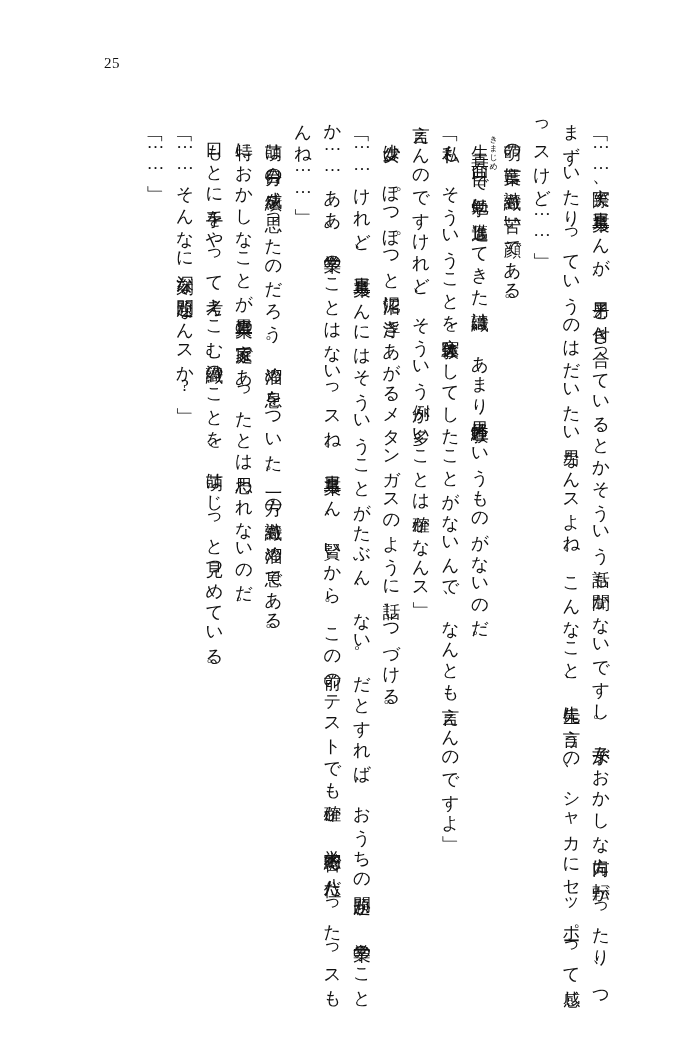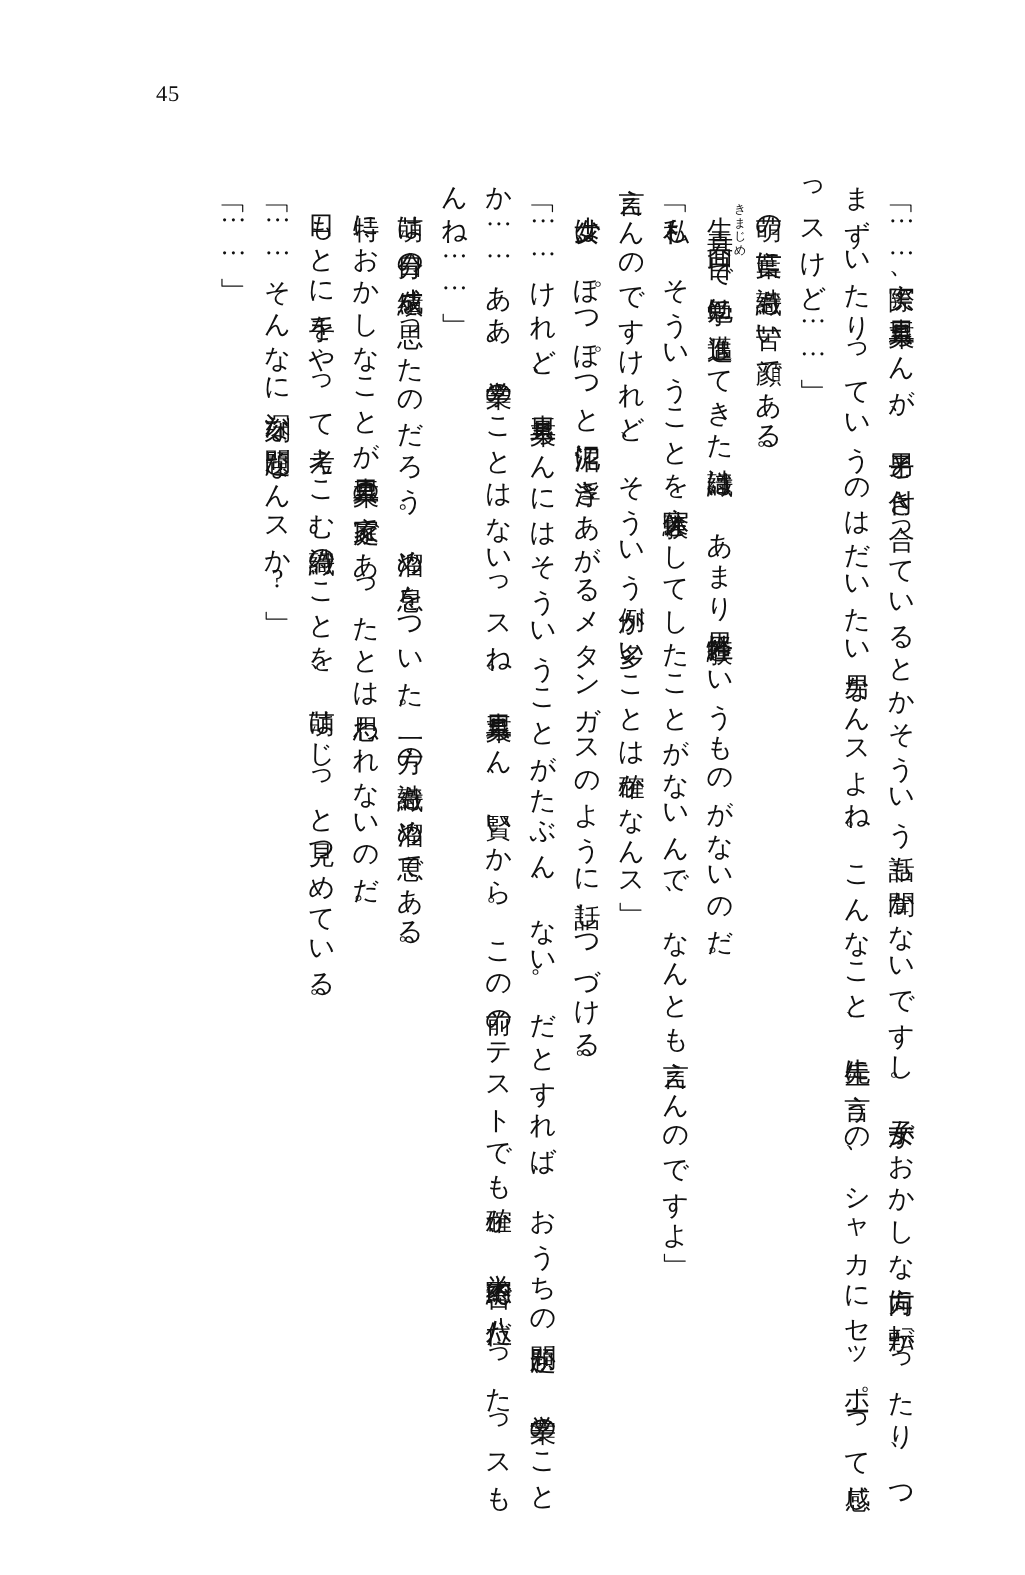--- a/index.html
+++ b/index.html
@@ -56,21 +56,21 @@
   rt {
     font-size: 8px;
     letter-spacing: 0px;
   }
 </style>
 </head>
 <body>
 
 <div class="page">
 
-  <div class="page-number">45</div>
+  <div class="page-number">25</div>
 
   <div class="body-text">
     <p class="indent">「……実際、真里菜ちんが、男子と付き合っているとかそういう話も聞かないですし。女子がおかしな方向に転がったり、つまずいたりっていうのはだいたい男なんスよね。こんなこと、先生に言うの、シャカにセッポーって感じっスけど……」</p>
     <p class="indent">萌の言葉に詩織も苦い顔である。</p>
     <p class="indent"><ruby>生真面目<rt>きまじめ</rt></ruby>で勉学に邁進してきた詩織は、あまり男性経験というものがないのだ。</p>
     <p class="indent">「私も、そういうことを実体験としてしたことがないんで、なんとも言えんのですよ」</p>
     <p class="noindent">言えんのですけれど、そういう例が多いことは確かなんス」</p>
     <p class="indent">少女は、ぽつぽつと泥沼に浮きあがるメタンガスのように話しつづける。</p>
     <p class="indent">「……けれど、真里菜ちんにはそういうことがたぶん、ない。だとすれば、おうちの問題か、学業のことか……ああ、学業のことはないっスね。真里菜ちん、賢いから。この前のテストでも確か、学内総合で八位だったっスもんね……」</p>
     <p class="indent">萌は自分の成績を思ったのだろう。溜め息をついた。一方の詩織も溜め息である。</p>

